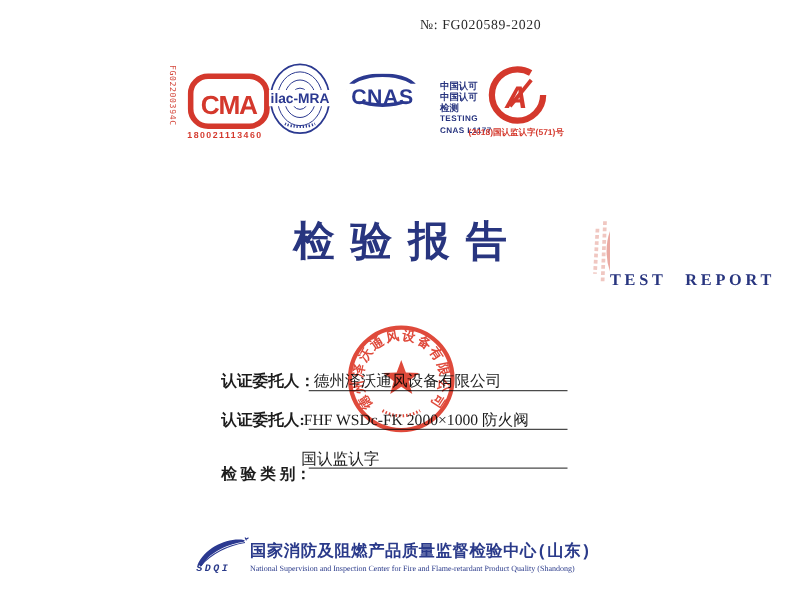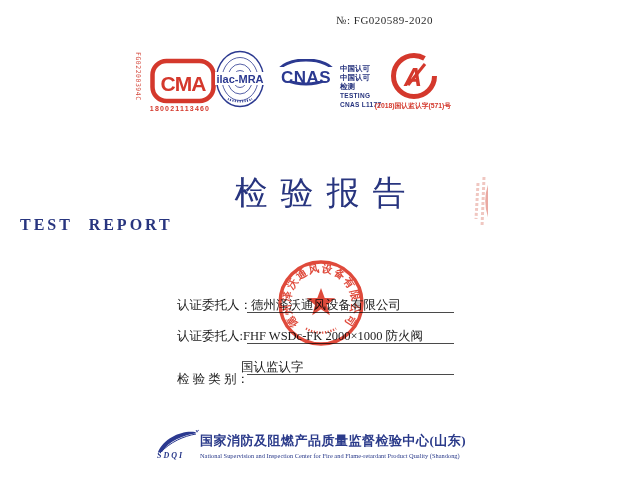--- a/index.html
+++ b/index.html
@@ -19,57 +19,57 @@
     font-size:6.5px; color:#d4483c; transform:rotate(90deg); transform-origin:0 0;
     letter-spacing:.5px;
   }
 
   
   .logo { position:absolute; }
   #cma-num {
     left:146px; top:105px; width:68px; text-align:center; color:#d4382c;
     font-size:7px; letter-spacing:1.2px; font-family:"Liberation Sans", sans-serif; font-weight:bold;
   }
-  #cnas-caption { left:340px; top:64px; color:#26337e; line-height:9px; }
+  #cnas-caption { left:352px; top:64px; color:#26337e; line-height:9px; }
   #cnas-caption .cn { font-size:7.5px; font-weight:bold; font-family:"Liberation Sans", sans-serif; }
   #cnas-caption .en { font-size:6.5px; font-family:"Liberation Sans", sans-serif; font-weight:bold; letter-spacing:.3px; }
   #cal-caption {
     left:372px; top:101px; width:82px; text-align:center; color:#d4382c; font-size:6.8px;
     font-family:"Liberation Sans", sans-serif; font-weight:bold;
   }
 
   
   #title-cn {
     left:20px; top:171px; width:600px; text-align:center; color:#28357f;
-    font-size:33px; font-weight:normal; letter-spacing:13px; text-indent:13px;
+    font-size:33px; font-weight:bold; letter-spacing:13px; text-indent:13px;
     font-family:"Liberation Sans", sans-serif;
   }
   #title-en {
-    left:20px; top:216px; width:600px; text-align:left; color:#28357f;
-    font-size:16px; font-weight:bold; letter-spacing:3px; word-spacing:9px;
+    left:20px; top:216px; width:600px; text-align:right; color:#28357f;
+    font-size:13px; font-weight:bold; letter-spacing:3px; word-spacing:9px;
     font-family:"Liberation Serif", serif;
   }
 
   
-  .field-label { position:absolute; left:177px; font-size:12.5px; font-weight:400; color:#1c1c1c; white-space:nowrap; }
+  .field-label { position:absolute; left:177px; font-size:12.5px; font-weight:700; color:#1c1c1c; white-space:nowrap; }
   .field-value { position:absolute; font-size:12.5px; color:#1c1c1c; white-space:nowrap; }
   .field-line  { position:absolute; left:247px; width:207px; height:1px; background:#4a4a4a; }
 
   
   #footer-cn {
     left:200px; top:432px; color:#2a3a8a; font-weight:bold; font-size:13px;
-    letter-spacing:.5px; font-family:Liberation Serif, serif; white-space:nowrap;
+    letter-spacing:.5px; font-family:Liberation Mono, monospace; white-space:nowrap;
   }
   #footer-en {
     left:200px; top:452px; color:#2a3a8a; font-size:6.4px; white-space:nowrap;
     font-family:"Liberation Serif", serif;
   }
   #sdqi-label {
     left:157px; top:451px; color:#2a3a8a; font-size:8px; font-weight:bold; font-style:italic;
-    letter-spacing:2px; font-family:Liberation Serif, serif;
+    letter-spacing:2px; font-family:Liberation Mono, monospace;
   }
 
   
   #company-stamp { left:271px; top:253px; mix-blend-mode:multiply; opacity:.92; }
   #edge-stamp { left:452px; top:155px; opacity:.55; }
 </style>
 </head>
 <body>
 
 <div id="page">

